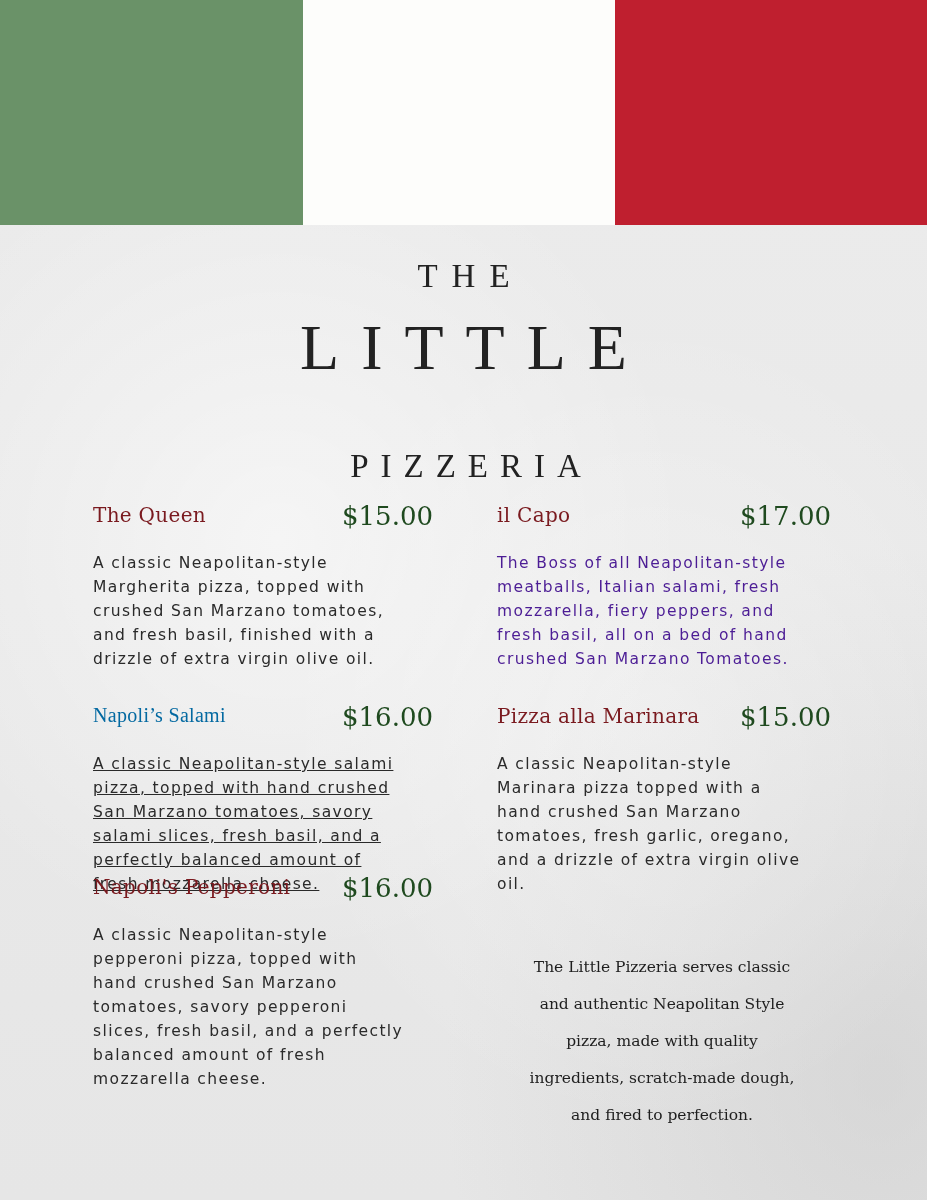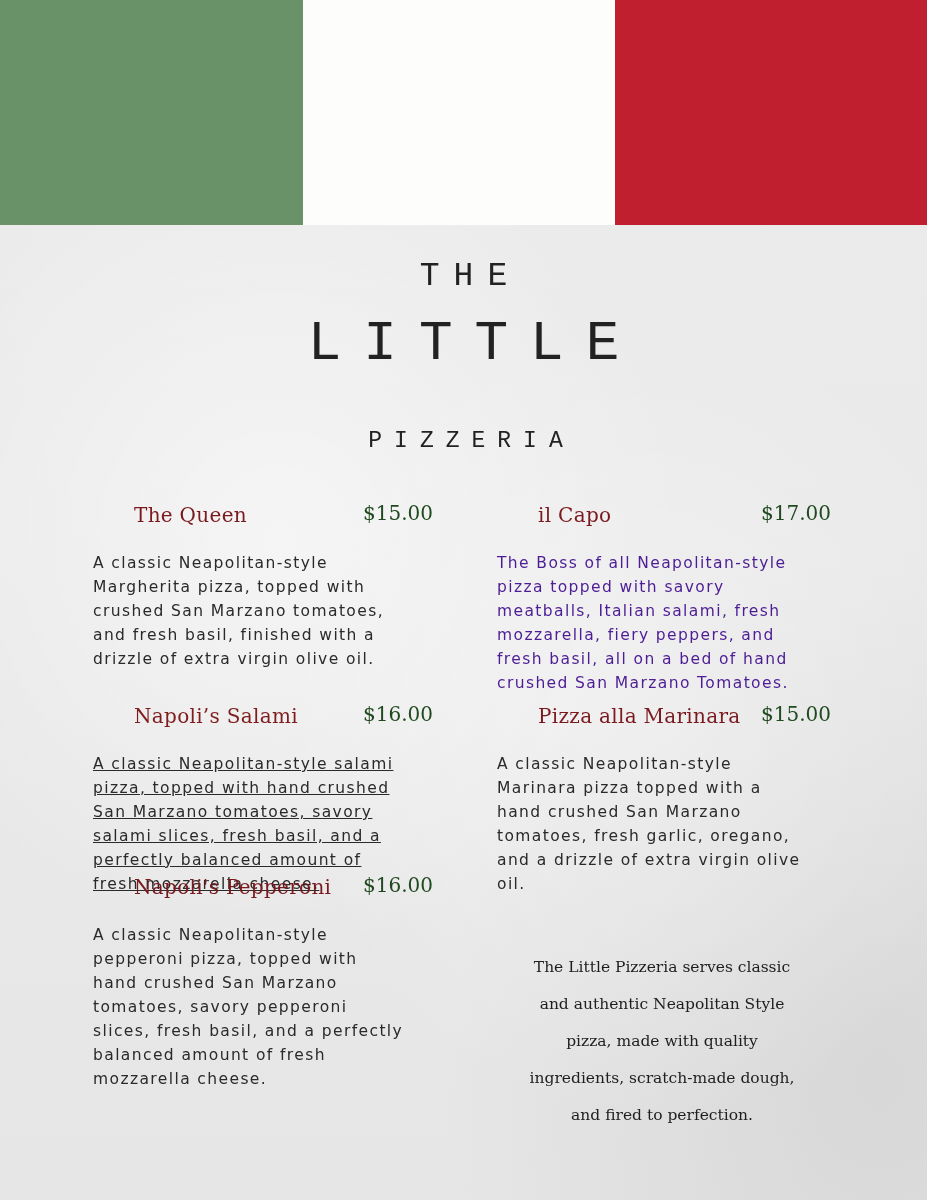--- a/index.html
+++ b/index.html
@@ -13,36 +13,36 @@
         radial-gradient(ellipse at 95% 90%, rgba(200,200,200,0.5) 0%, rgba(200,200,200,0) 35%),
         linear-gradient(180deg, #ececec 0%, #e6e6e6 100%);
       font-family: "Liberation Sans", sans-serif;
     }
     .flag { position: absolute; top: 0; left: 0; width: 927px; height: 225px; display: flex; }
     .flag .stripe { height: 100%; }
     .stripe-green { width: 303px; }
     .stripe-white { width: 312px; }
     .stripe-red { width: 312px; }
 
-    .title { position: absolute; left: 0; width: 927px; text-align: center; color: #222222; font-family: Liberation Mono, monospace; }
+    .title { position: absolute; left: 0; width: 927px; text-align: center; color: #222222; font-family: Liberation Serif, serif; }
     .title-the { top: 258px; font-size: 33px; letter-spacing: 14px; padding-left: 14px; }
-    .title-little { top: 316px; font-size: 56px; letter-spacing: 22px; padding-left: 22px; line-height: 1; }
-    .title-pizzeria { top: 428px; font-size: 23px; letter-spacing: 12px; padding-left: 16px; }
+    .title-little { top: 316px; font-size: 64px; letter-spacing: 22px; padding-left: 22px; line-height: 1; }
+    .title-pizzeria { top: 448px; font-size: 33px; letter-spacing: 12px; padding-left: 16px; }
 
     .item { position: absolute; width: 340px; }
-    .item-head { position: relative; height: 30px; margin-left: 41px; }
+    .item-head { position: relative; height: 30px; }
     .item-name {
       position: absolute; left: 0; top: 0;
       font-family: "DejaVu Serif", "Liberation Serif", serif;
       font-size: 20px; color: #7a1a1f; letter-spacing: 0.3px;
     }
     .item-price {
       position: absolute; right: 0; top: -2px;
       font-family: "DejaVu Serif", "Liberation Serif", serif;
-      font-size: 20px; color: #1f4a1f;
+      font-size: 26px; color: #1f4a1f;
     }
     .item-desc {
       margin-top: 18px;
       font-family: "DejaVu Sans", sans-serif;
       font-size: 15.5px; line-height: 24px; color: #2a2a2a;
       letter-spacing: 1.4px; font-weight: normal;
     }
     .item-desc span { display: block; white-space: nowrap; }
 
     .col-left { left: 93px; }
@@ -78,21 +78,21 @@
     <span>A classic Neapolitan-style</span>
     <span>Margherita pizza, topped with</span>
     <span>crushed San Marzano tomatoes,</span>
     <span>and fresh basil, finished with a</span>
     <span>drizzle of extra virgin olive oil.</span>
   </div>
 </div>
 
 <div class="item col-left" style="top:704px;">
   <div class="item-head">
-    <span class="item-name" style="color: #7f1d1d;">Napoli’s Salami</span>
+    <span class="item-name" style="color: #0369a1; font-family: Liberation Serif, serif;">Napoli’s Salami</span>
     <span class="item-price" style="color: rgb(31, 74, 31);">$16.00</span>
   </div>
   <div class="item-desc" style="color: rgb(42, 42, 42); text-decoration: underline;">
     <span>A classic Neapolitan-style salami</span>
     <span>pizza, topped with hand crushed</span>
     <span>San Marzano tomatoes, savory</span>
     <span>salami slices, fresh basil, and a</span>
     <span>perfectly balanced amount of</span>
     <span>fresh mozzarella cheese.</span>
   </div>
@@ -114,21 +114,20 @@
   </div>
 </div>
 
 <div class="item col-right" style="top:503px;">
   <div class="item-head">
     <span class="item-name" style="color: rgb(122, 26, 31);">il Capo</span>
     <span class="item-price" style="color: rgb(31, 74, 31);">$17.00</span>
   </div>
   <div class="item-desc" style="color: #4c1d95;">
     <span>The Boss of all Neapolitan-style</span>
-    <span>pizza topped with savory</span>
     <span>meatballs, Italian salami, fresh</span>
     <span>mozzarella, fiery peppers, and</span>
     <span>fresh basil, all on a bed of hand</span>
     <span>crushed San Marzano Tomatoes.</span>
   </div>
 </div>
 
 <div class="item col-right" style="top:704px;">
   <div class="item-head">
     <span class="item-name" style="color: rgb(122, 26, 31);">Pizza alla Marinara</span>

